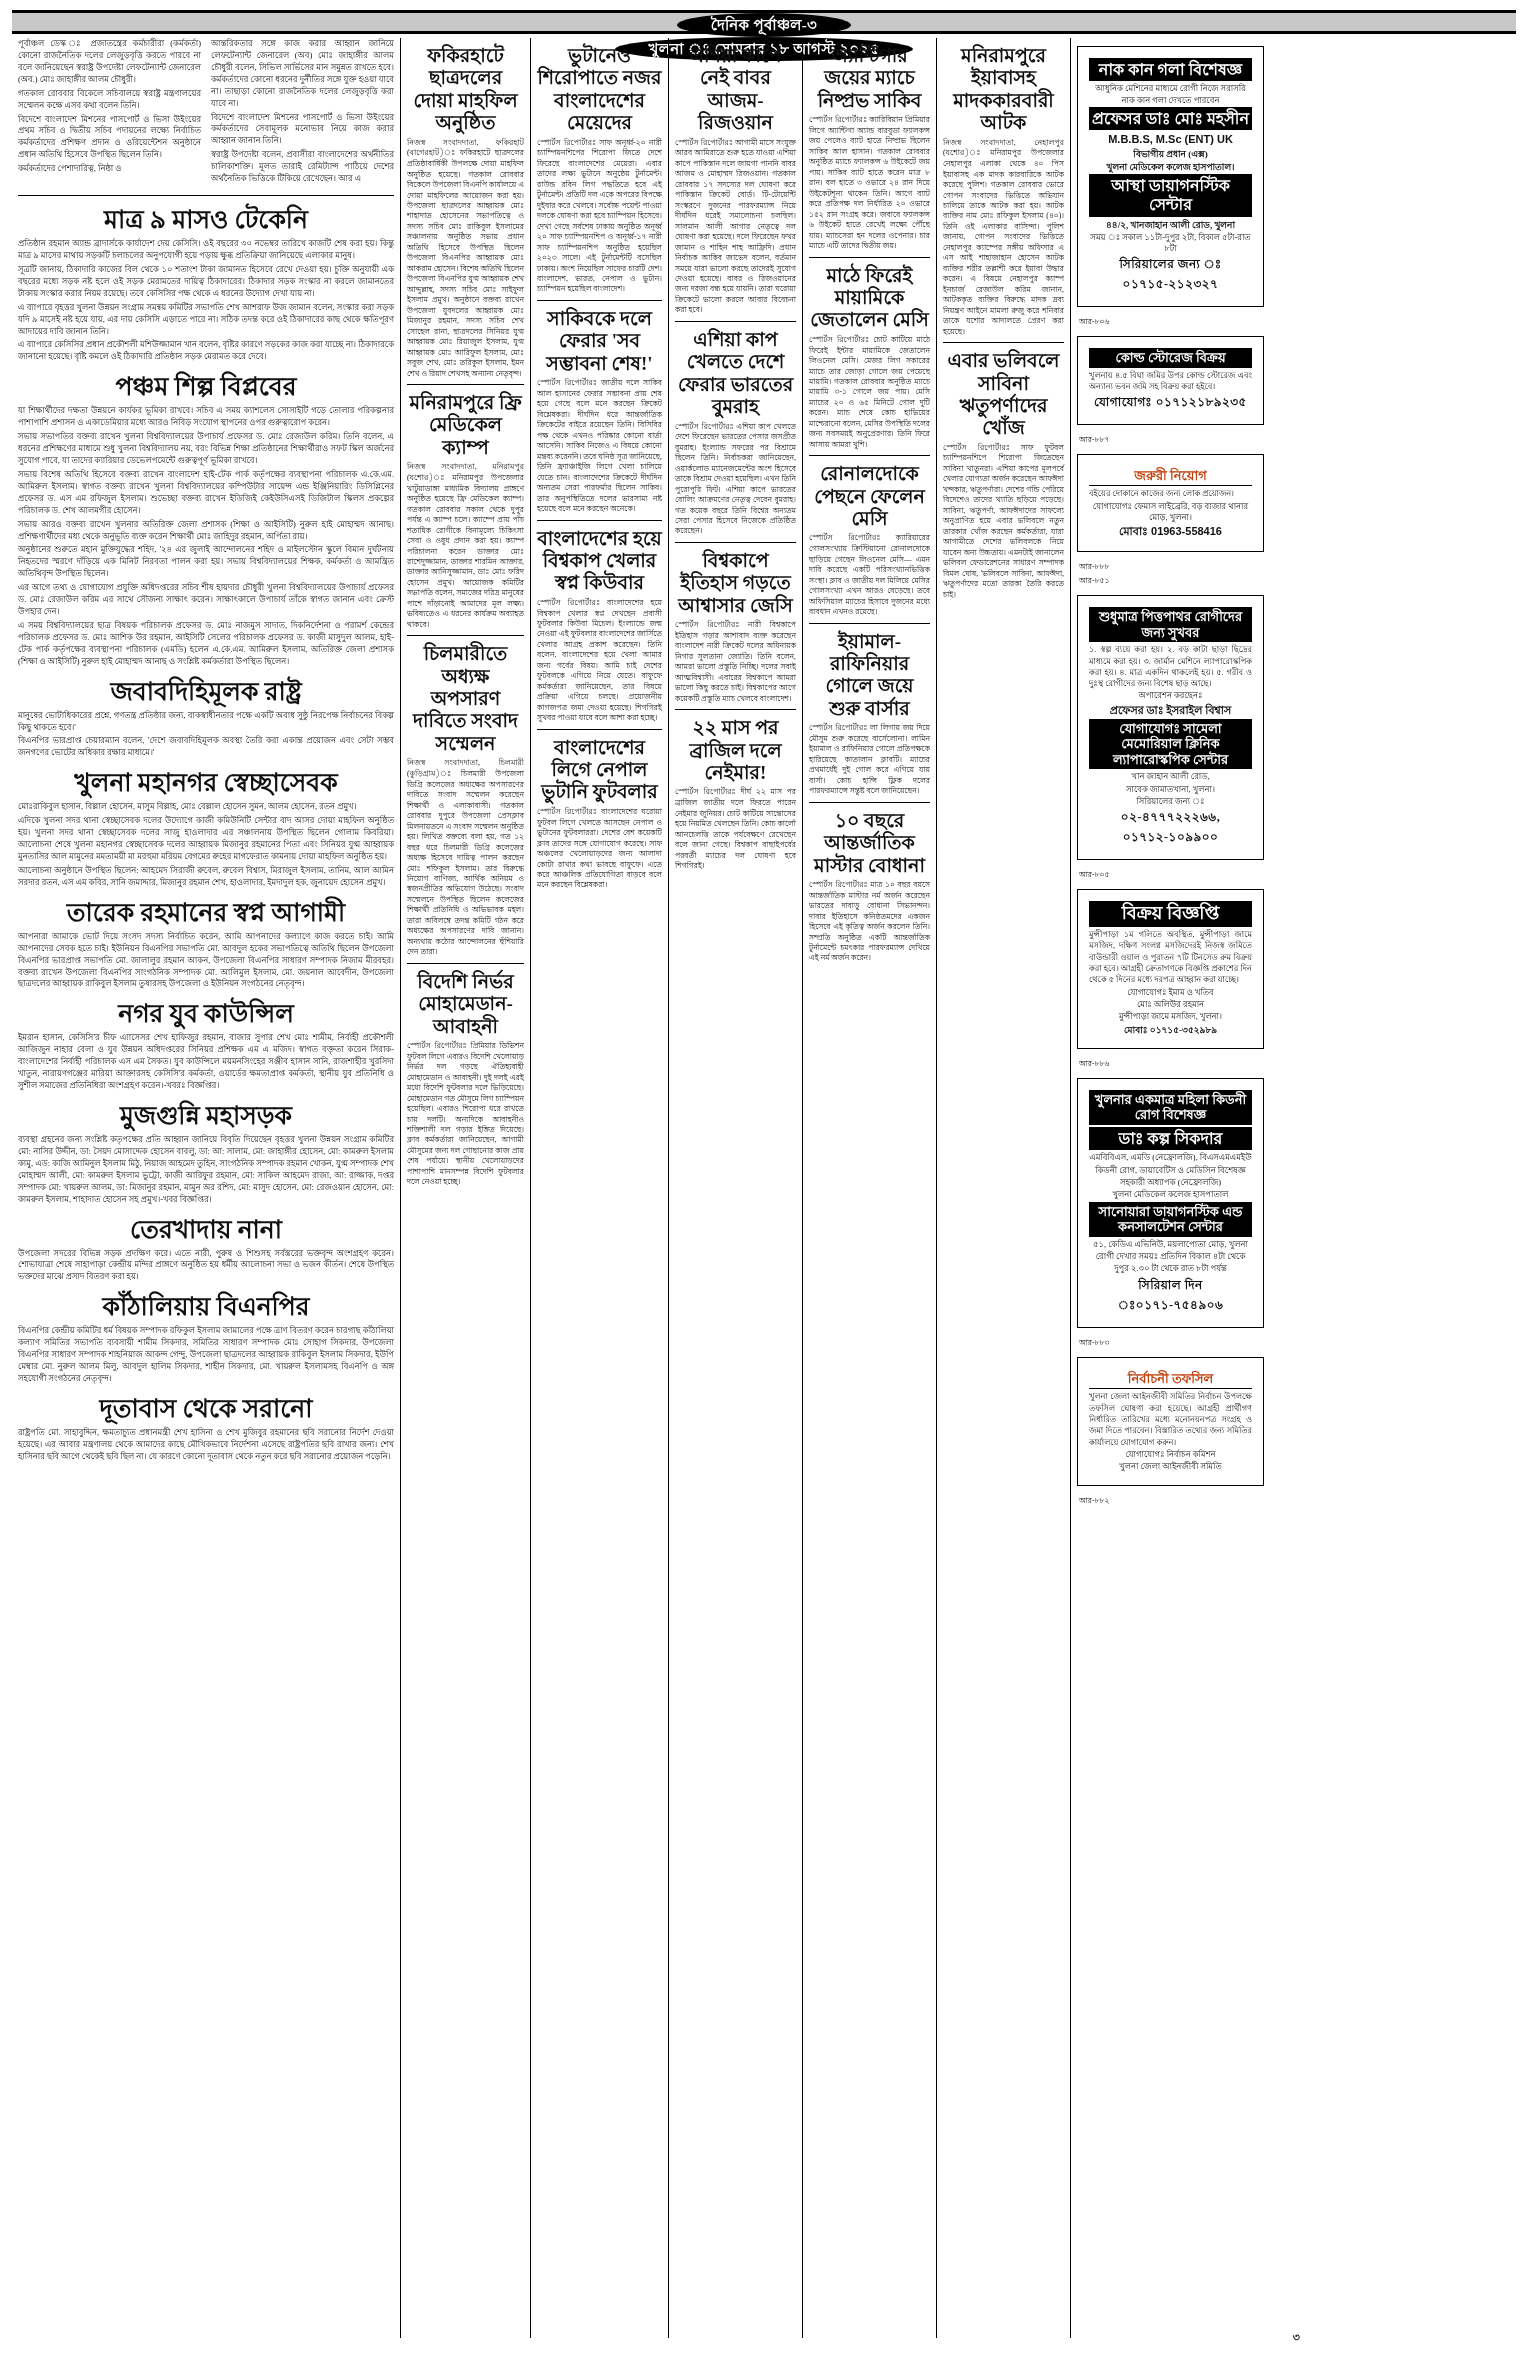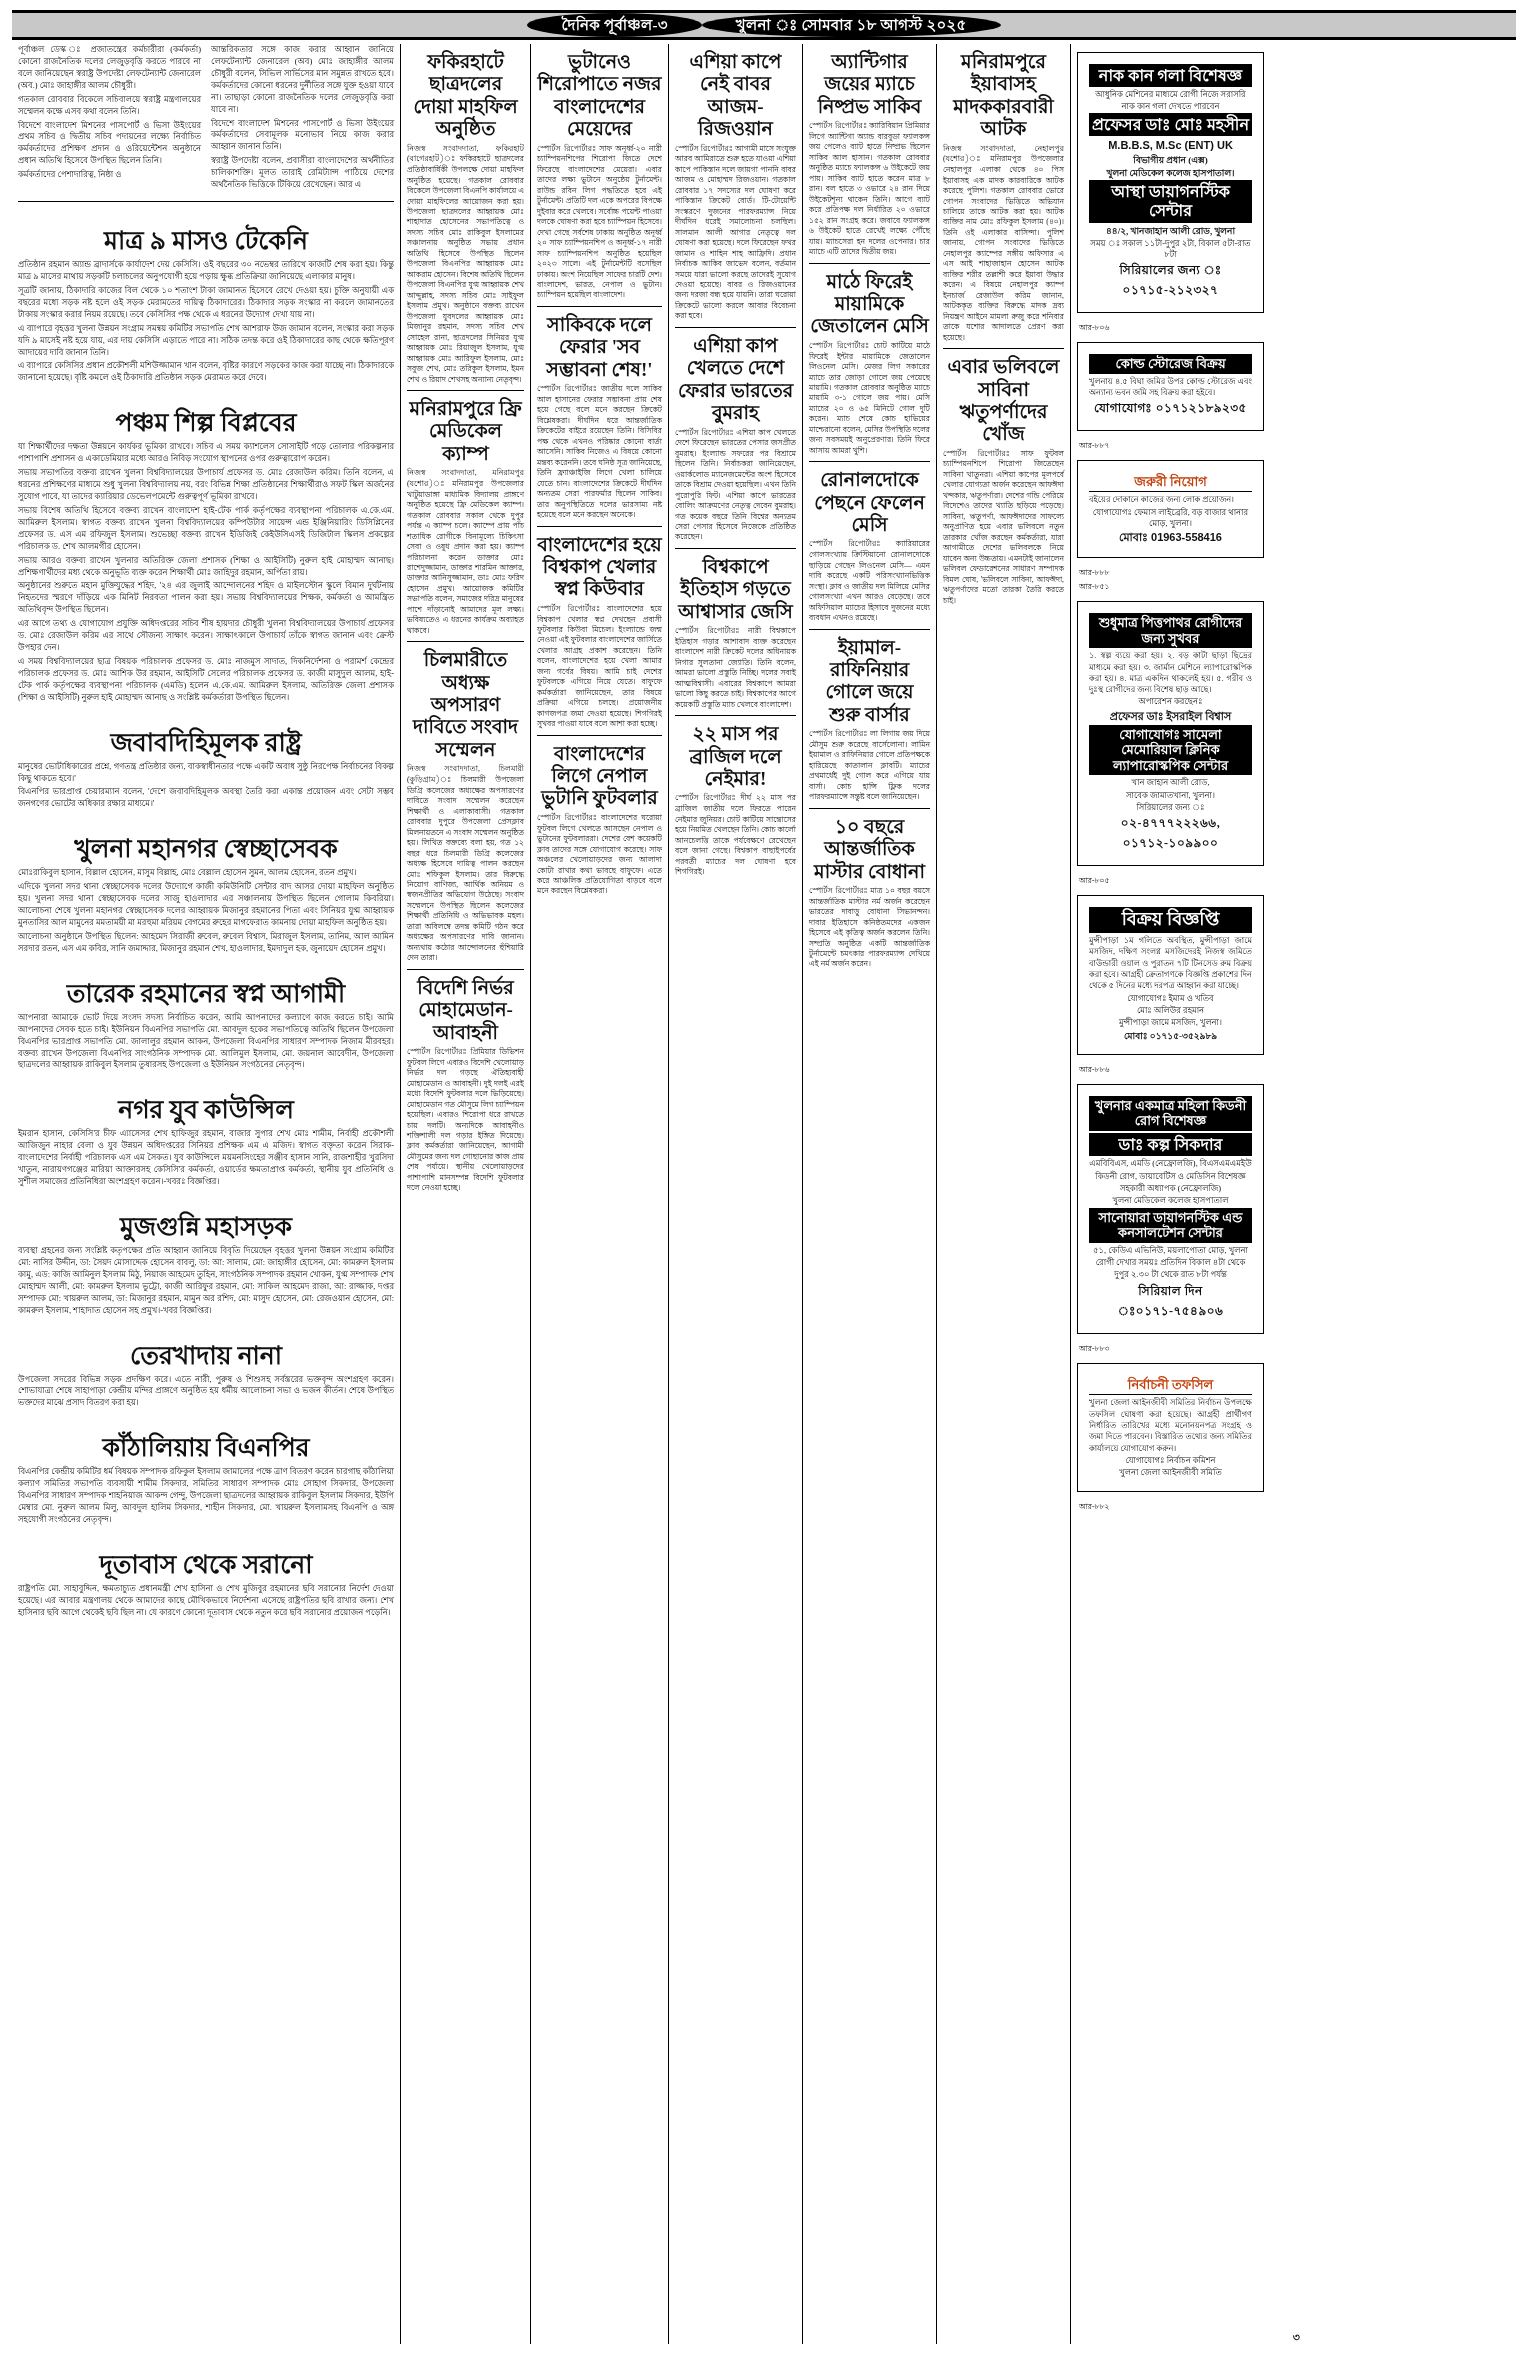--- a/index.html
+++ b/index.html
@@ -8,27 +8,28 @@
     width: 1528px; height: 2356px;
     background: #ffffff;
     font-family: "Liberation Serif", "DejaVu Serif", serif;
     color: #111;
     overflow: hidden;
   }
   .page { width:1528px; height:2356px; position:relative; padding:10px 12px 0 12px; }
 
   
   .masthead {
-    height: 30px;
+    height: 24px;
     border-top: 3px solid #000;
     border-bottom: 3px solid #000;
     background: #c8c8c8;
-    display:flex; align-items:center; justify-content:center;
+    display:flex; align-items:center; justify-content:flex-start;
     padding: 0 4px;
     margin-bottom: 4px;
+    flex-direction: column;
   }
   .pill {
     background:#000; color:#fff;
     border-radius: 50%;
     padding: 2px 34px;
     font-size: 15px; font-weight:bold;
     letter-spacing:.3px;
     white-space:nowrap;
     line-height: 20px;
   }
@@ -46,21 +47,21 @@
   .c-ads    { width: 200px; border-left: 1px solid #000;}
 
   
   h1.lead {
     font-size: 39px; line-height: 1.18;
     font-weight: bold; text-align:center; margin: 4px 0 8px 0;
     letter-spacing: -0.5px;
   }
   h2.head-l {
     font-size: 25px; line-height:1.12; font-weight:bold;
-    text-align:center; margin:25px 0 4px 0;
+    text-align:center; margin:10px 0 4px 0;
   }
   h3.head3 {
     font-size: 16px; line-height:1.18; font-weight:bold;
     text-align:center; margin: 7px 0 3px 0;
   }
   h3.head3.big { font-size: 19px; }
 
   
   .body, .body p { font-size: 8.4px; line-height: 1.42; text-align: justify; margin:0 0 2px 0; }
   .body.sm, .body.sm p { font-size: 7.6px; line-height:1.38; }

